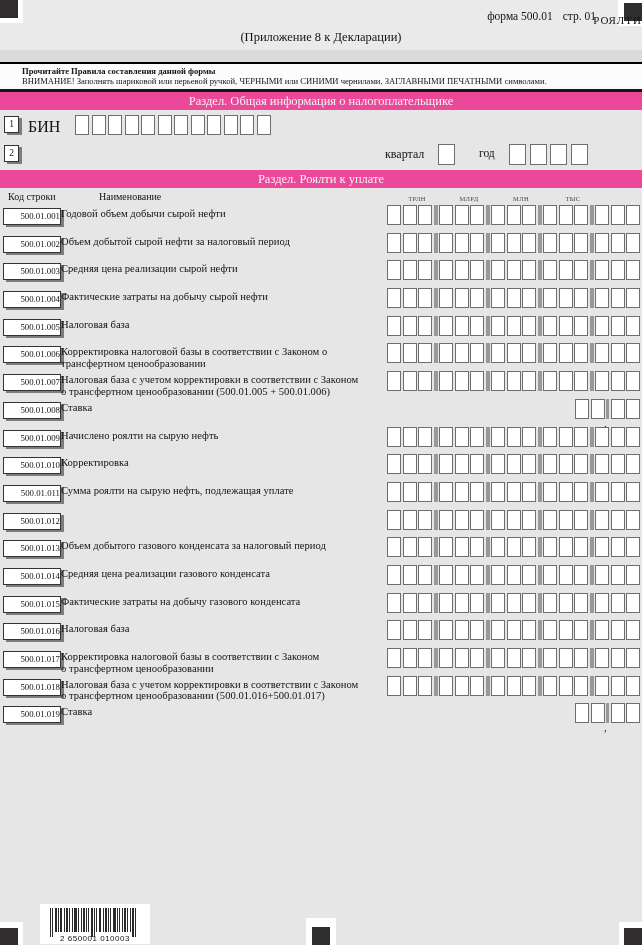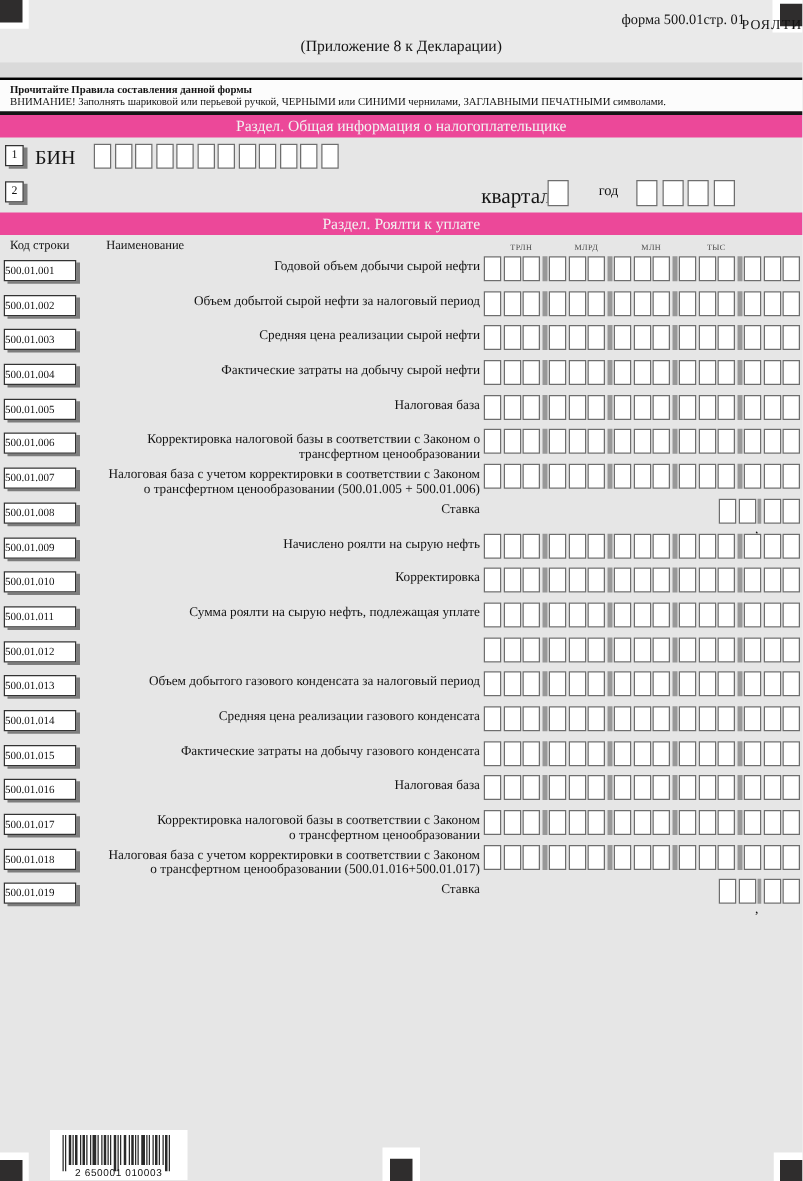--- a/index.html
+++ b/index.html
@@ -9,59 +9,59 @@
 
   .regmark{position:absolute;background:#ffffff;}
   .regmark .sq{position:absolute;background:#2f2d2d;width:18px;height:18px;}
   #rm-tl{top:0;left:0;width:23px;height:23px;}   #rm-tl .sq{top:0;left:0;}
   #rm-tr{top:0;right:0;width:24px;height:26px;}  #rm-tr .sq{top:3px;right:0;}
   #rm-bl{bottom:0;left:0;width:23px;height:23px;} #rm-bl .sq{bottom:0;left:0;width:18px;height:17px;}
   #rm-bc{bottom:0;left:306px;width:30px;height:27px;} #rm-bc .sq{bottom:0;left:6px;}
   #rm-br{bottom:0;right:0;width:23px;height:23px;} #rm-br .sq{bottom:0;right:0;width:18px;height:17px;}
 
   .form-ref{position:absolute;top:10px;right:46px;font-size:11.5px;white-space:nowrap;}
-  .form-ref span{text-align:center;}
+  .form-ref span{margin-left:10px;text-align:center;}
   .title{position:absolute;top:14px;left:0;right:0;text-align:right;font-size:11px;letter-spacing:1px;}
   .subtitle{position:absolute;top:30px;left:0;right:0;text-align:center;font-size:12.5px;}
 
-  .notice{position:absolute;top:62px;left:0;right:0;height:23px;background:#fcfcfc;border-top:2px solid #000;border-bottom:3px solid #151515;padding:2px 0 0 8px;}
+  .notice{position:absolute;top:62px;left:0;right:0;height:23px;background:#fcfcfc;border-top:2px solid #000;border-bottom:3px solid #151515;padding:2px 0 0 22px;}
   .notice .l1{font-size:8.6px;font-weight:bold;line-height:10px;}
   .notice .l2{font-size:8.6px;line-height:10px;}
 
   .sec-bar{position:absolute;left:0;right:0;height:18px;background:#ec4899;color:#f2f2f2;text-align:center;font-size:12.5px;line-height:18px;}
   #sec1{top:92px;} #sec2{top:170px;}
 
   .numbox{position:absolute;left:4px;top:1px;width:13px;height:15px;background:#fff;border:1px solid #333;
           box-shadow:3px 2px 0 #7d7d7d;font-size:9.5px;text-align:center;line-height:15px;}
   .cell{width:14px;height:20px;background:#fff;border:1px solid #6e6e6e;box-sizing:border-box;flex:0 0 auto;}
   .cell.big{width:17px;height:21px;}
   .divider{width:4px;height:20px;background:#989898;flex:0 0 auto;}
   .divider.comma{position:relative;width:3px;}
   .divider.comma span{position:absolute;bottom:-10px;left:-2px;font-size:11px;color:#111;}
 
   #gi1{position:absolute;top:115px;left:0;right:0;height:24px;}
   #gi1 .flabel{position:absolute;left:28px;top:3px;font-size:16px;}
   #gi1 .cells{position:absolute;left:75px;top:0;display:flex;gap:2.5px;}
   #gi2{position:absolute;top:144px;left:0;right:0;height:24px;}
   #gi2 .flabel{position:absolute;left:28px;top:4px;font-size:10.8px;}
-  #gi2 .q-label{position:absolute;left:385px;top:3px;font-size:17px;}
+  #gi2 .q-label{position:absolute;left:385px;top:3px;font-size:12px;}
   #gi2 .q-cells{position:absolute;left:438px;top:0;display:flex;}
   #gi2 .y-label{position:absolute;left:479px;top:3px;font-size:11.5px;}
   #gi2 .y-cells{position:absolute;left:509px;top:0;display:flex;gap:3.5px;}
 
   #thead{position:absolute;top:191px;left:0;right:0;height:14px;font-size:10px;}
   #thead .c1{position:absolute;left:8px;top:0;}
-  #thead .c2{position:absolute;left:85px;top:0;}
+  #thead .c2{position:absolute;left:99px;top:0;}
   .scale-label{position:absolute;top:195px;width:30px;text-align:center;font-size:6.5px;color:#4a4a4a;text-transform:uppercase;letter-spacing:0.3px;}
 
   #rows{position:absolute;top:204px;left:0;right:0;}
   .t-row{position:relative;height:27.7px;}
   .code-box{position:absolute;left:3px;top:4px;width:56px;height:15px;background:#fff;border:1px solid #333;
-            box-shadow:3px 2px 0 #7d7d7d;font-size:8.8px;text-align:left;line-height:15px;}
-  .row-name{position:absolute;left:72px;top:4px;width:312px;font-size:10.6px;line-height:11.6px;white-space:pre-line;text-align:right;}
+            box-shadow:3px 2px 0 #7d7d7d;font-size:8.8px;text-align:right;line-height:15px;}
+  .row-name{position:absolute;left:61px;top:4px;width:312px;font-size:10.6px;line-height:11.6px;white-space:pre-line;}
   .cellgroup{position:absolute;right:2px;top:1px;display:flex;gap:1.5px;align-items:flex-start;}
 
   #barcode{position:absolute;left:40px;top:904px;width:110px;height:40px;background:#fff;}
   #bars{position:absolute;left:10px;top:4px;display:flex;align-items:flex-start;}
   #bars i{display:block;background:#2a2a2a;}
   #barcode .digits{position:absolute;left:0;right:0;bottom:1px;text-align:center;
                    font-family:Liberation Sans, sans-serif;font-size:8px;letter-spacing:0.5px;color:#111;}
 </style>
 </head>
 <body>

